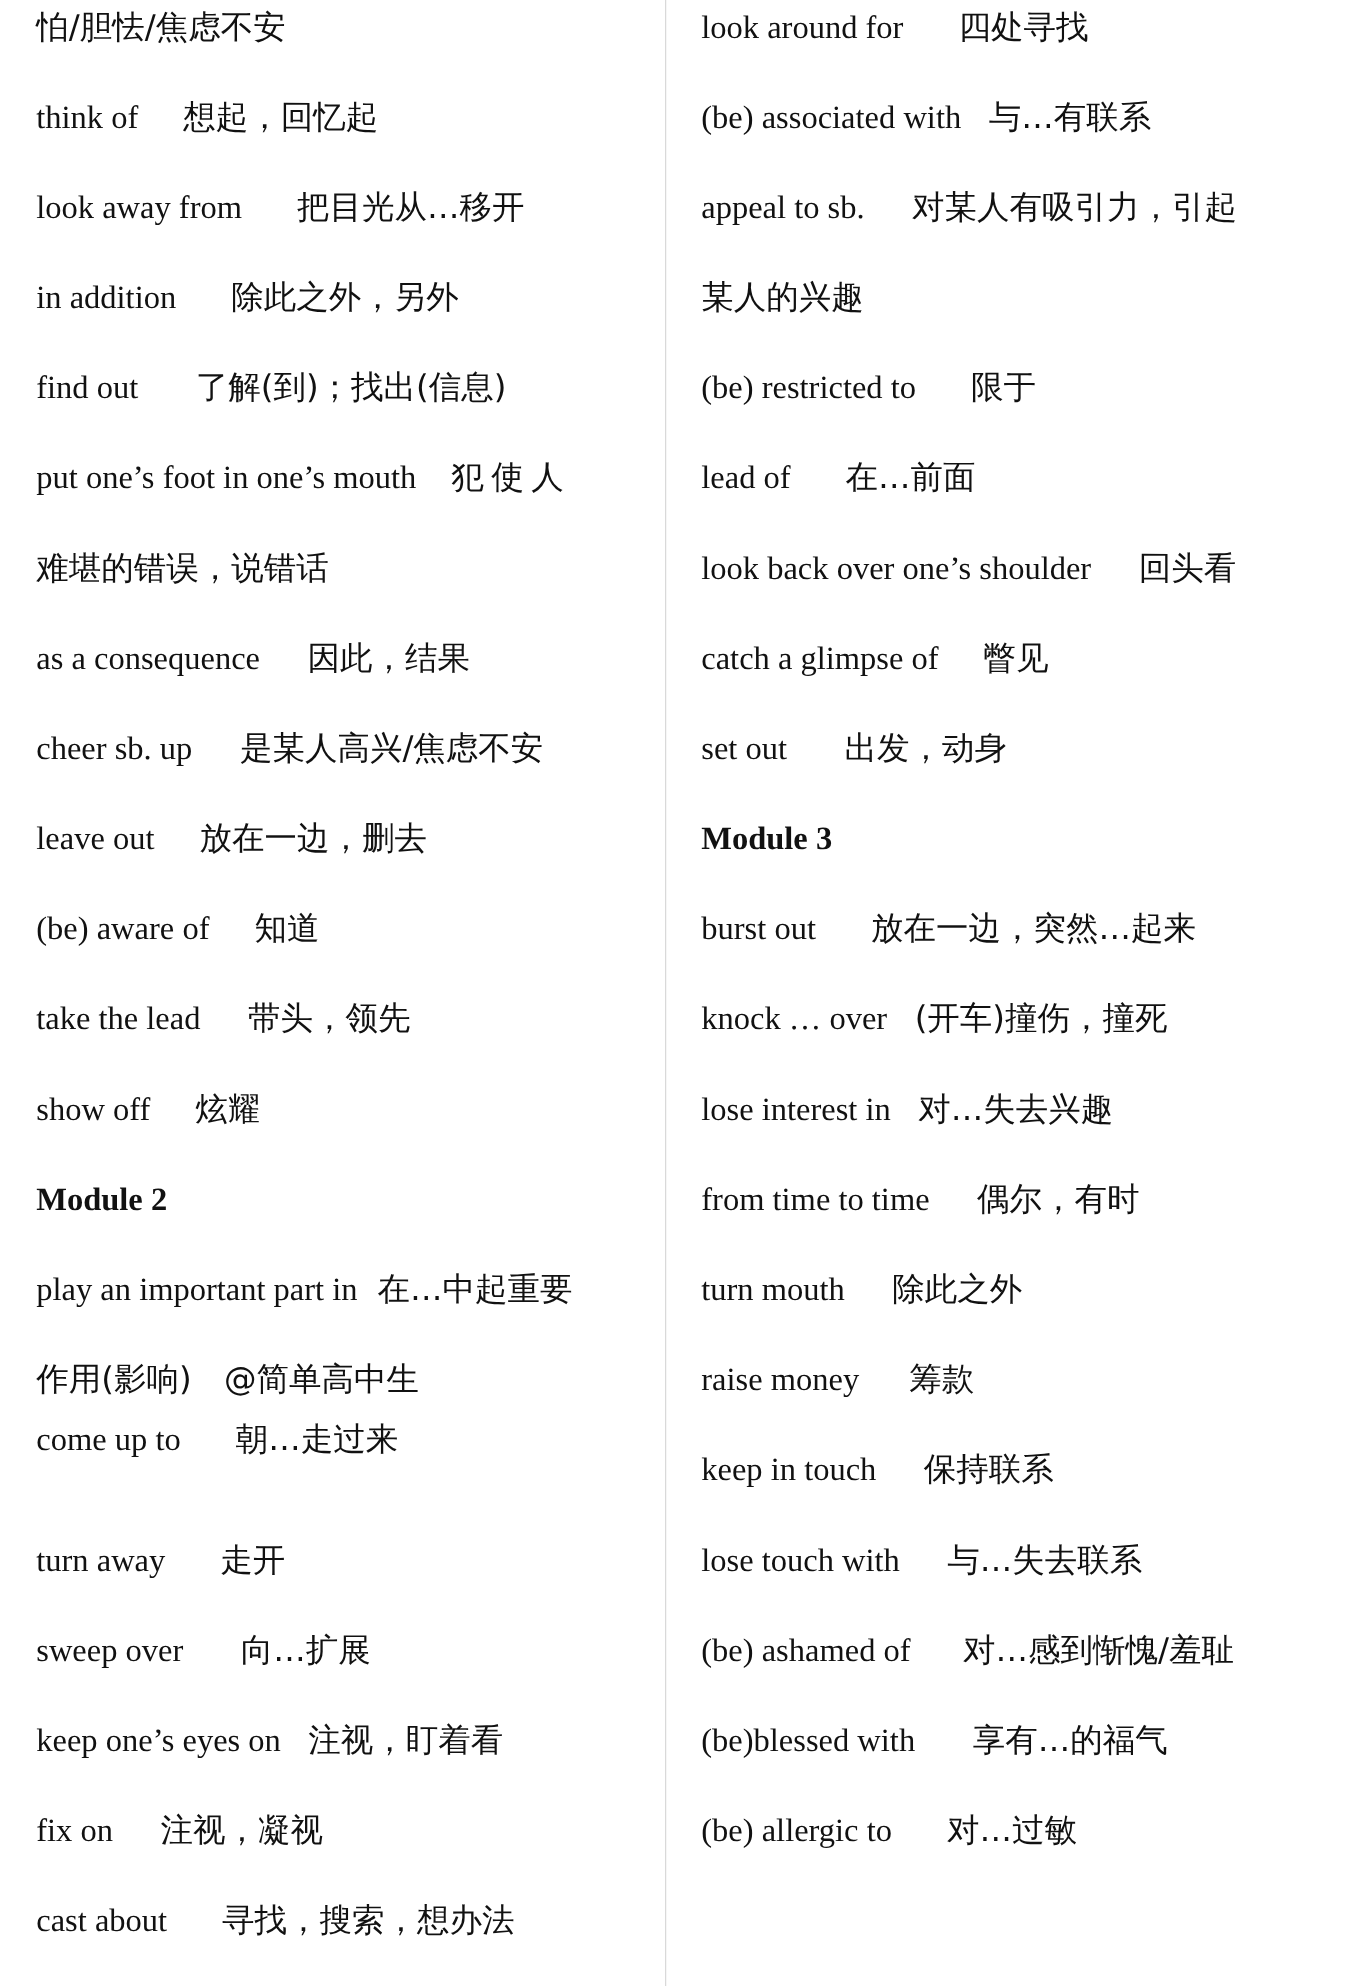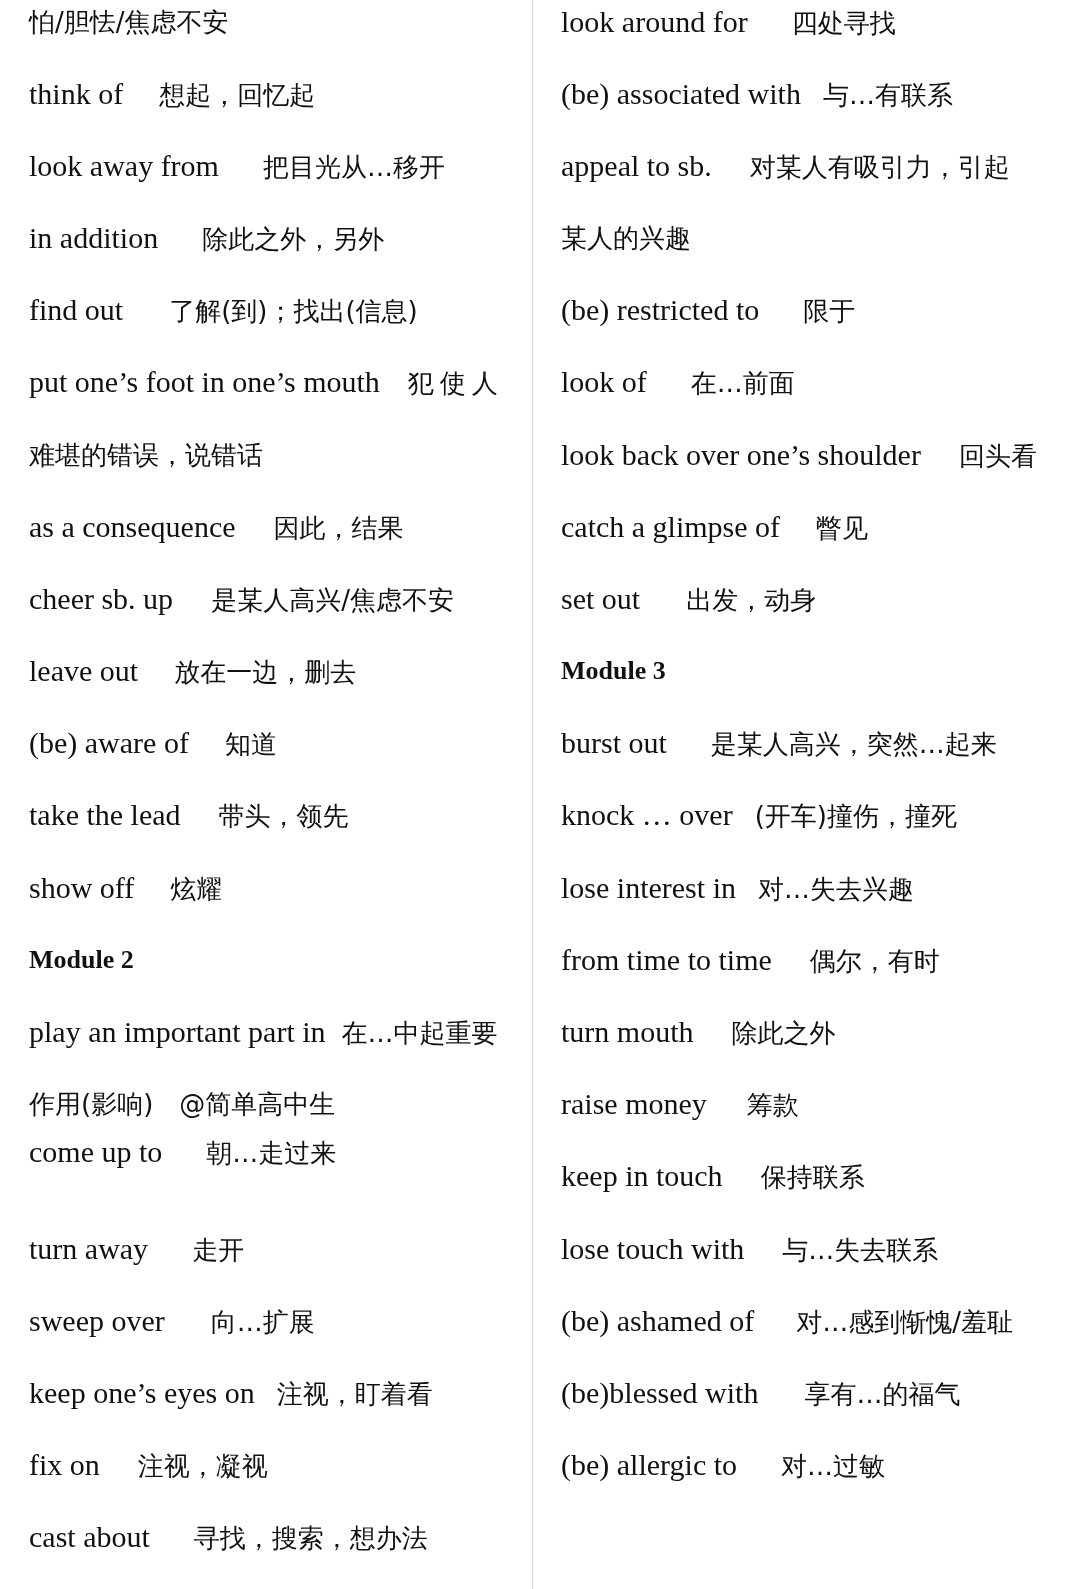--- a/index.html
+++ b/index.html
@@ -38,21 +38,21 @@
     .line {
       position: absolute;
       left: 0;
       height: 40px;
       line-height: 40px;
       white-space: nowrap;
       font-size: 26px;
     }
     .en {
       font-family: "Liberation Serif", "DejaVu Serif", serif;
-      font-size: 30px;
+      font-size: 26px;
       letter-spacing: 0px;
     }
     .zh {
       font-family: "DejaVu Sans", "Liberation Sans", sans-serif;
       font-size: 26px;
     }
     .heading {
       font-family: "Liberation Serif", "DejaVu Serif", serif;
       font-weight: bold;
       font-size: 26px;
@@ -172,41 +172,41 @@
 
     <div class="line" style="top:218px">
       <span class="zh">某人的兴趣</span>
     </div>
 
     <div class="line" style="top:290px">
       <span class="en">(be) restricted to</span><span class="gap" style="width:44px"></span><span class="zh">限于</span>
     </div>
 
     <div class="line" style="top:362px">
-      <span class="en">look of</span><span class="gap" style="width:44px"></span><span class="zh">在…前面</span>
+      <span class="en">lead of</span><span class="gap" style="width:44px"></span><span class="zh">在…前面</span>
     </div>
 
     <div class="line" style="top:435px">
       <span class="en">look back over one’s shoulder</span><span class="gap" style="width:38px"></span><span class="zh">回头看</span>
     </div>
 
     <div class="line" style="top:507px">
       <span class="en">catch a glimpse of</span><span class="gap" style="width:36px"></span><span class="zh">瞥见</span>
     </div>
 
     <div class="line" style="top:579px">
       <span class="en">set out</span><span class="gap" style="width:46px"></span><span class="zh">出发，动身</span>
     </div>
 
     <div class="line" style="top:651px">
       <span class="heading">Module 3</span>
     </div>
 
     <div class="line" style="top:723px">
-      <span class="en">burst out</span><span class="gap" style="width:44px"></span><span class="zh">是某人高兴，突然…起来</span>
+      <span class="en">burst out</span><span class="gap" style="width:44px"></span><span class="zh">放在一边，突然…起来</span>
     </div>
 
     <div class="line" style="top:795px">
       <span class="en">knock … over</span><span class="gap" style="width:22px"></span><span class="zh">(开车)撞伤，撞死</span>
     </div>
 
     <div class="line" style="top:868px">
       <span class="en">lose interest in</span><span class="gap" style="width:22px"></span><span class="zh">对…失去兴趣</span>
     </div>
 

